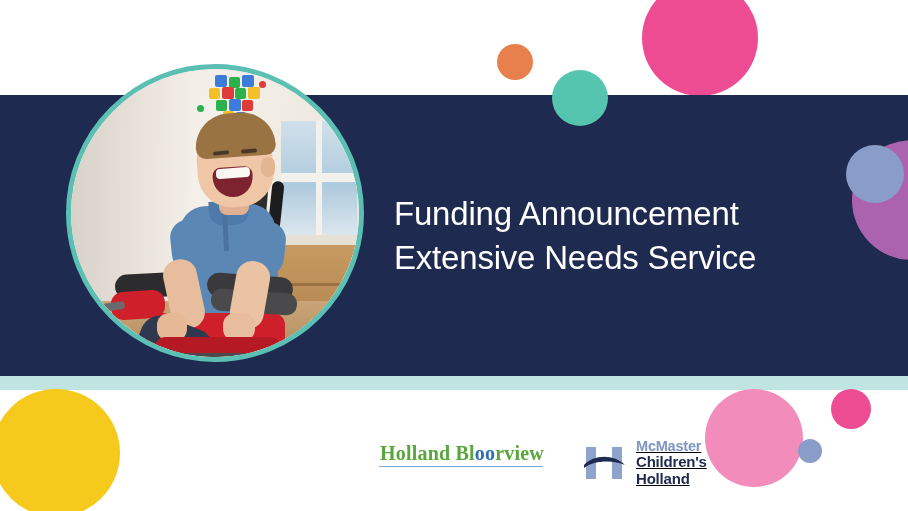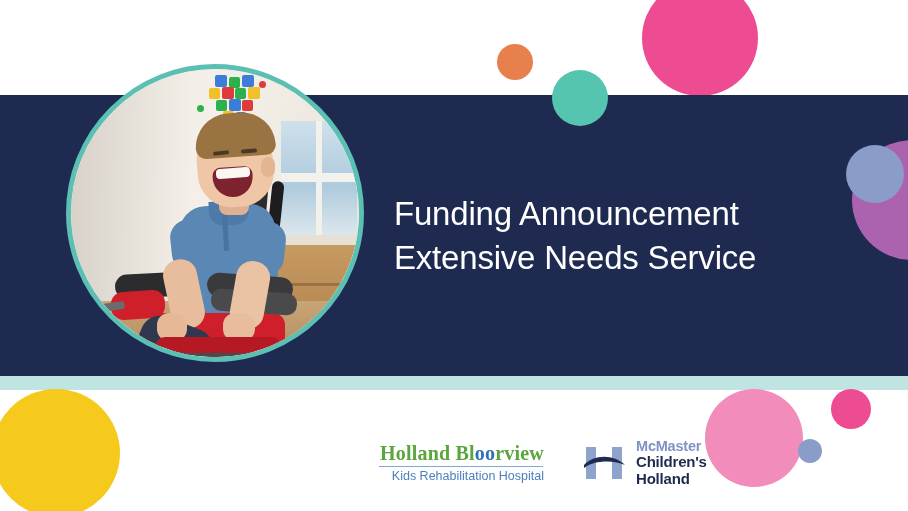--- a/index.html
+++ b/index.html
@@ -132,21 +132,21 @@
   
   #hb{position:absolute;left:378px;top:10px;width:166px;text-align:right;}
   #hb-main{font-family:"Liberation Serif", serif;font-weight:bold;font-size:20px;
     color:#5aa63c;white-space:nowrap;letter-spacing:.2px;}
   #hb-main .oo{color:#2d6fb5;}
   #hb-rule{margin:1px auto 2px;width:164px;height:1px;background:#7fa8d8;}
   #hb-sub{font-family:"Liberation Sans", sans-serif;font-size:12.5px;color:#4a7fbf;white-space:nowrap;}
 
   
   #mc{position:absolute;left:580px;top:6px;display:flex;align-items:center;gap:8px;}
-  #mc-text{line-height:1.12;}
+  #mc-text{line-height:1.12;text-decoration:underline;}
   #mc-l1{font-size:14.5px;color:#7f93c4;font-weight:bold;letter-spacing:-.2px;}
   #mc-l2,#mc-l3{font-size:15px;color:#1e2a4f;font-weight:bold;letter-spacing:-.2px;}
 </style>
 </head>
 <body>
 
 <div id="slide">
 
   <div class="circ" id="orange-dot"></div>
   <div class="circ" id="pink-big"></div>
@@ -236,21 +236,20 @@
     <span class="tl">Funding Announcement</span>
     <span class="tl">Extensive Needs Service</span>
   </div>
 
   <div id="logos">
 
 
     <div id="hb">
       <div id="hb-main"><span>Holland Bl</span><span class="oo">oo</span><span>rview</span></div>
       <div id="hb-rule"></div>
-      <div id="hb-sub">Kids Rehabilitation Hospital</div>
     </div>
 
     <div id="mc">
       <svg width="48" height="44" viewBox="0 0 48 44">
         <path d="M6 6 L16 6 L16 38 L6 38 Z" fill="#8fa4cd"></path>
         <path d="M32 6 L42 6 L42 38 L32 38 Z" fill="#8fa4cd"></path>
         <path d="M4 24 C14 13, 34 13, 45 24 C34 19, 14 19, 4 27 Z" fill="#1e2a4f"></path>
       </svg>
       <div id="mc-text">
         <div id="mc-l1">McMaster</div>

